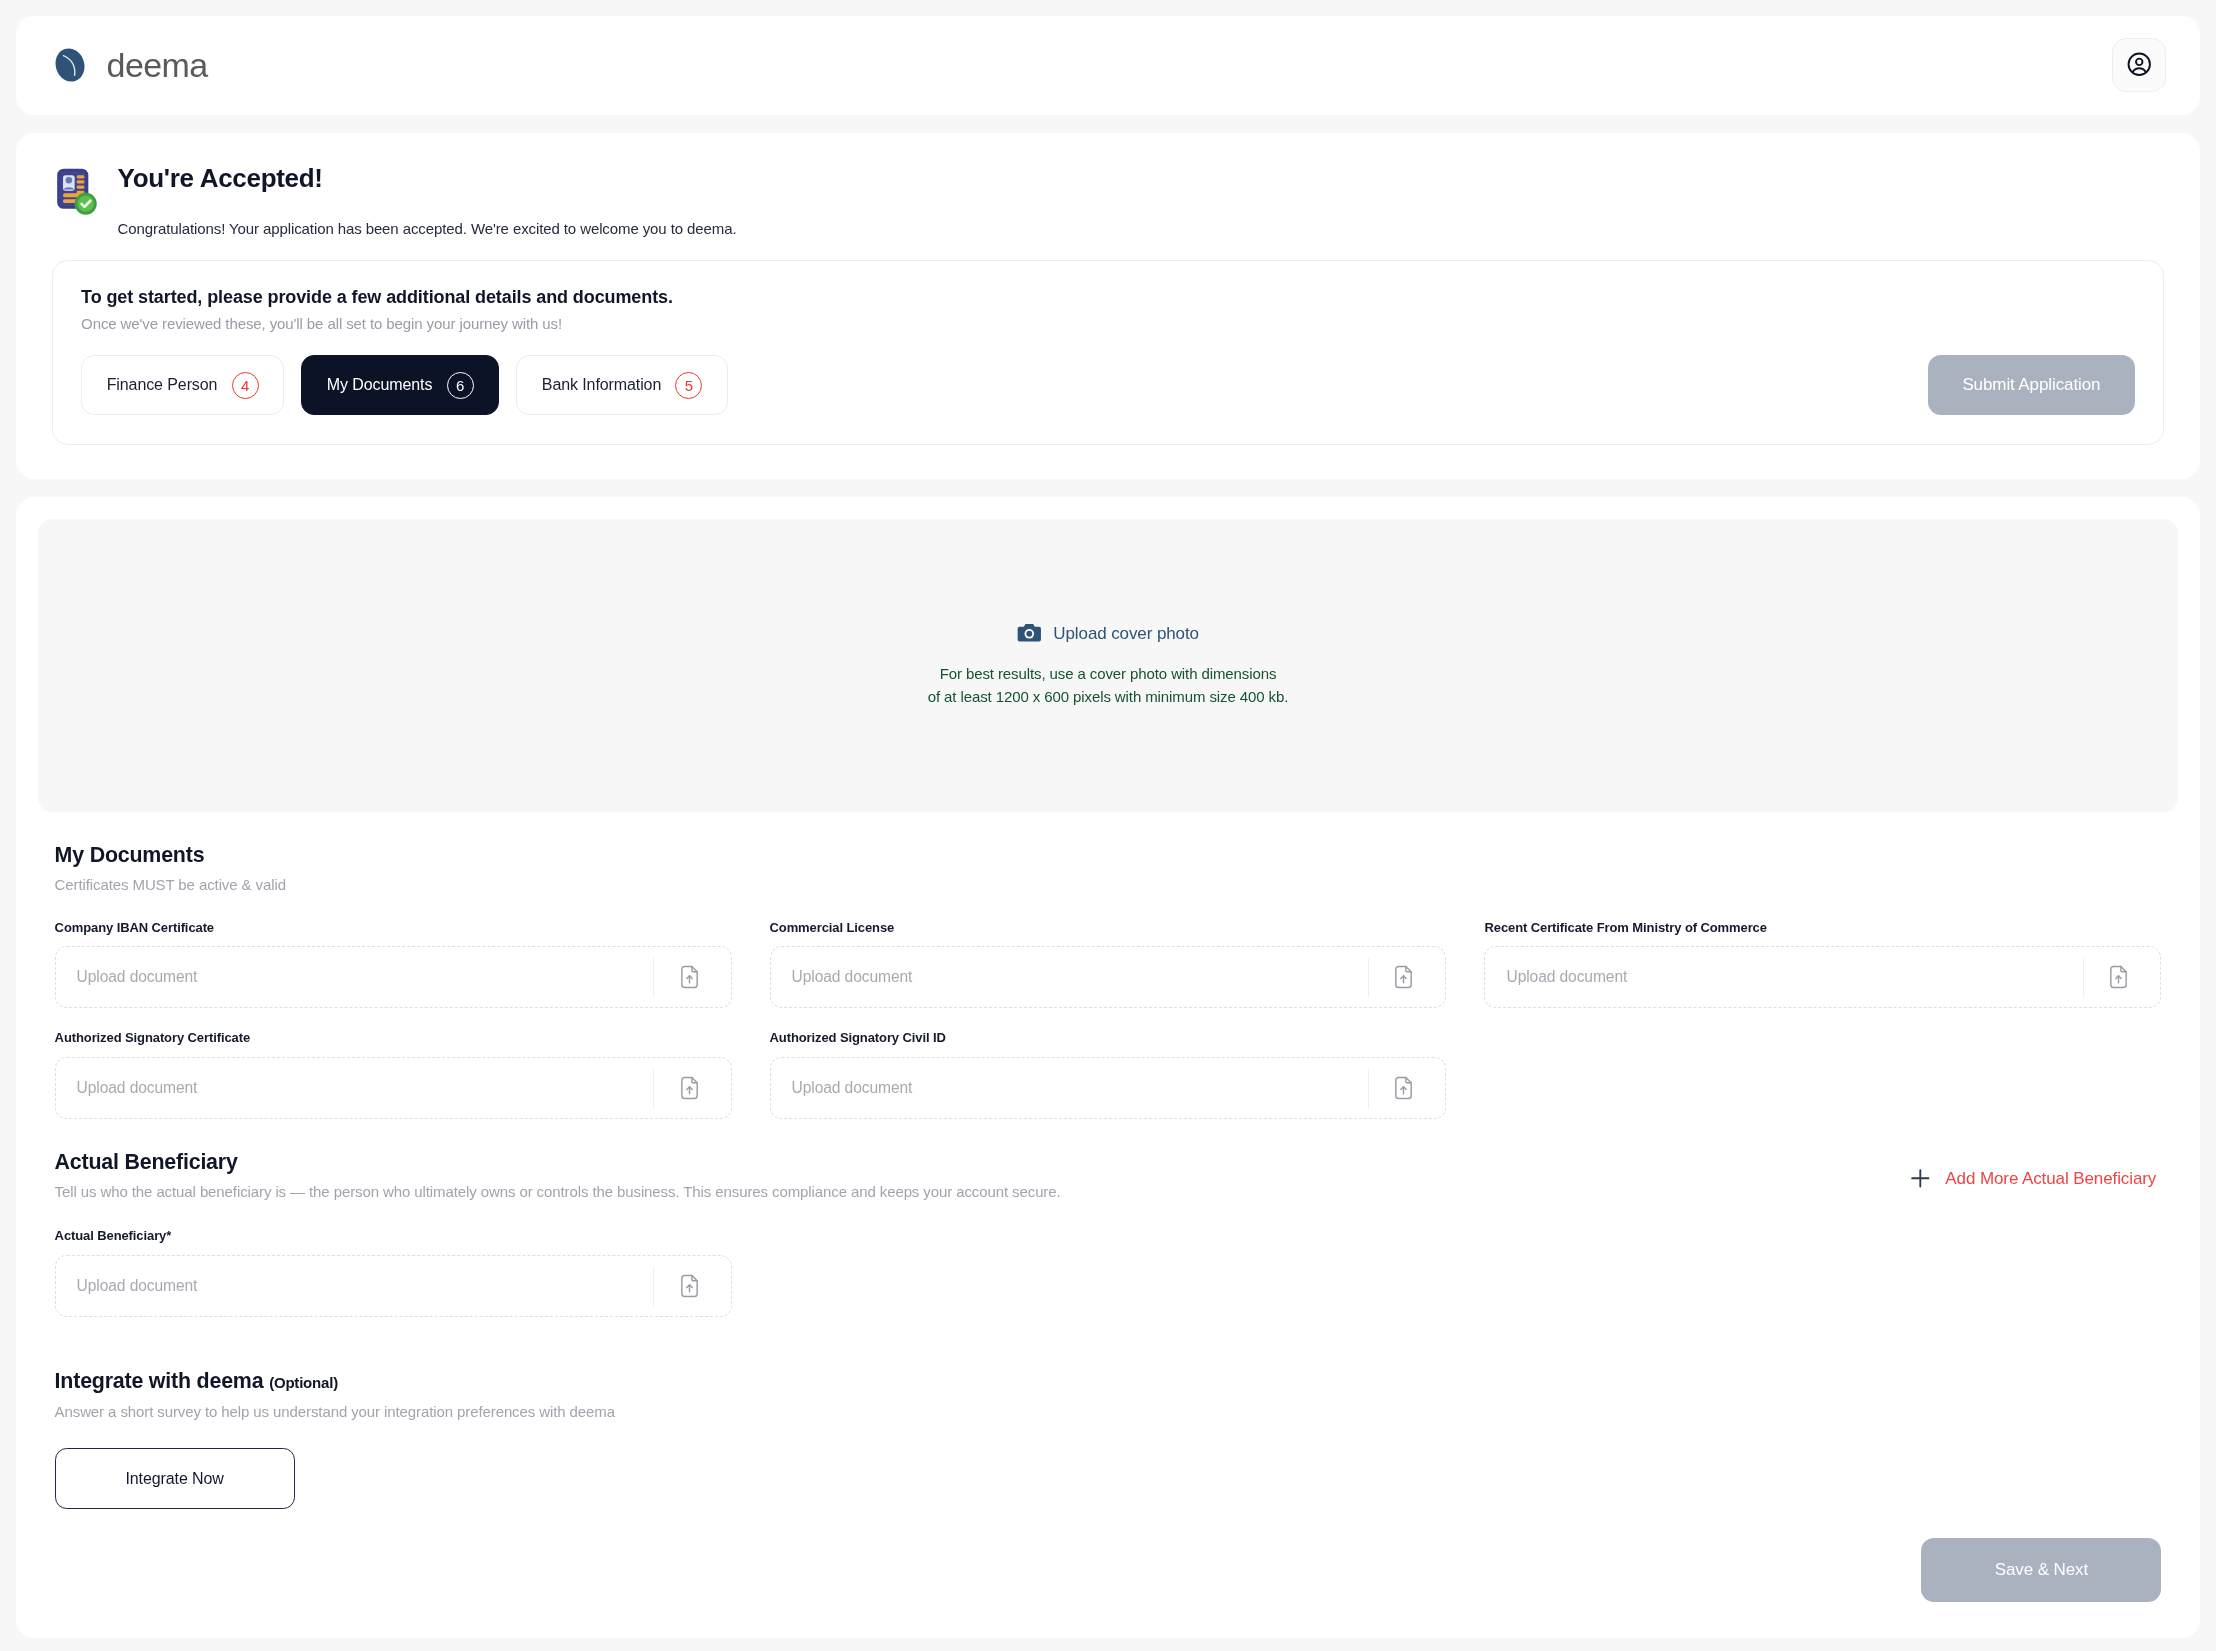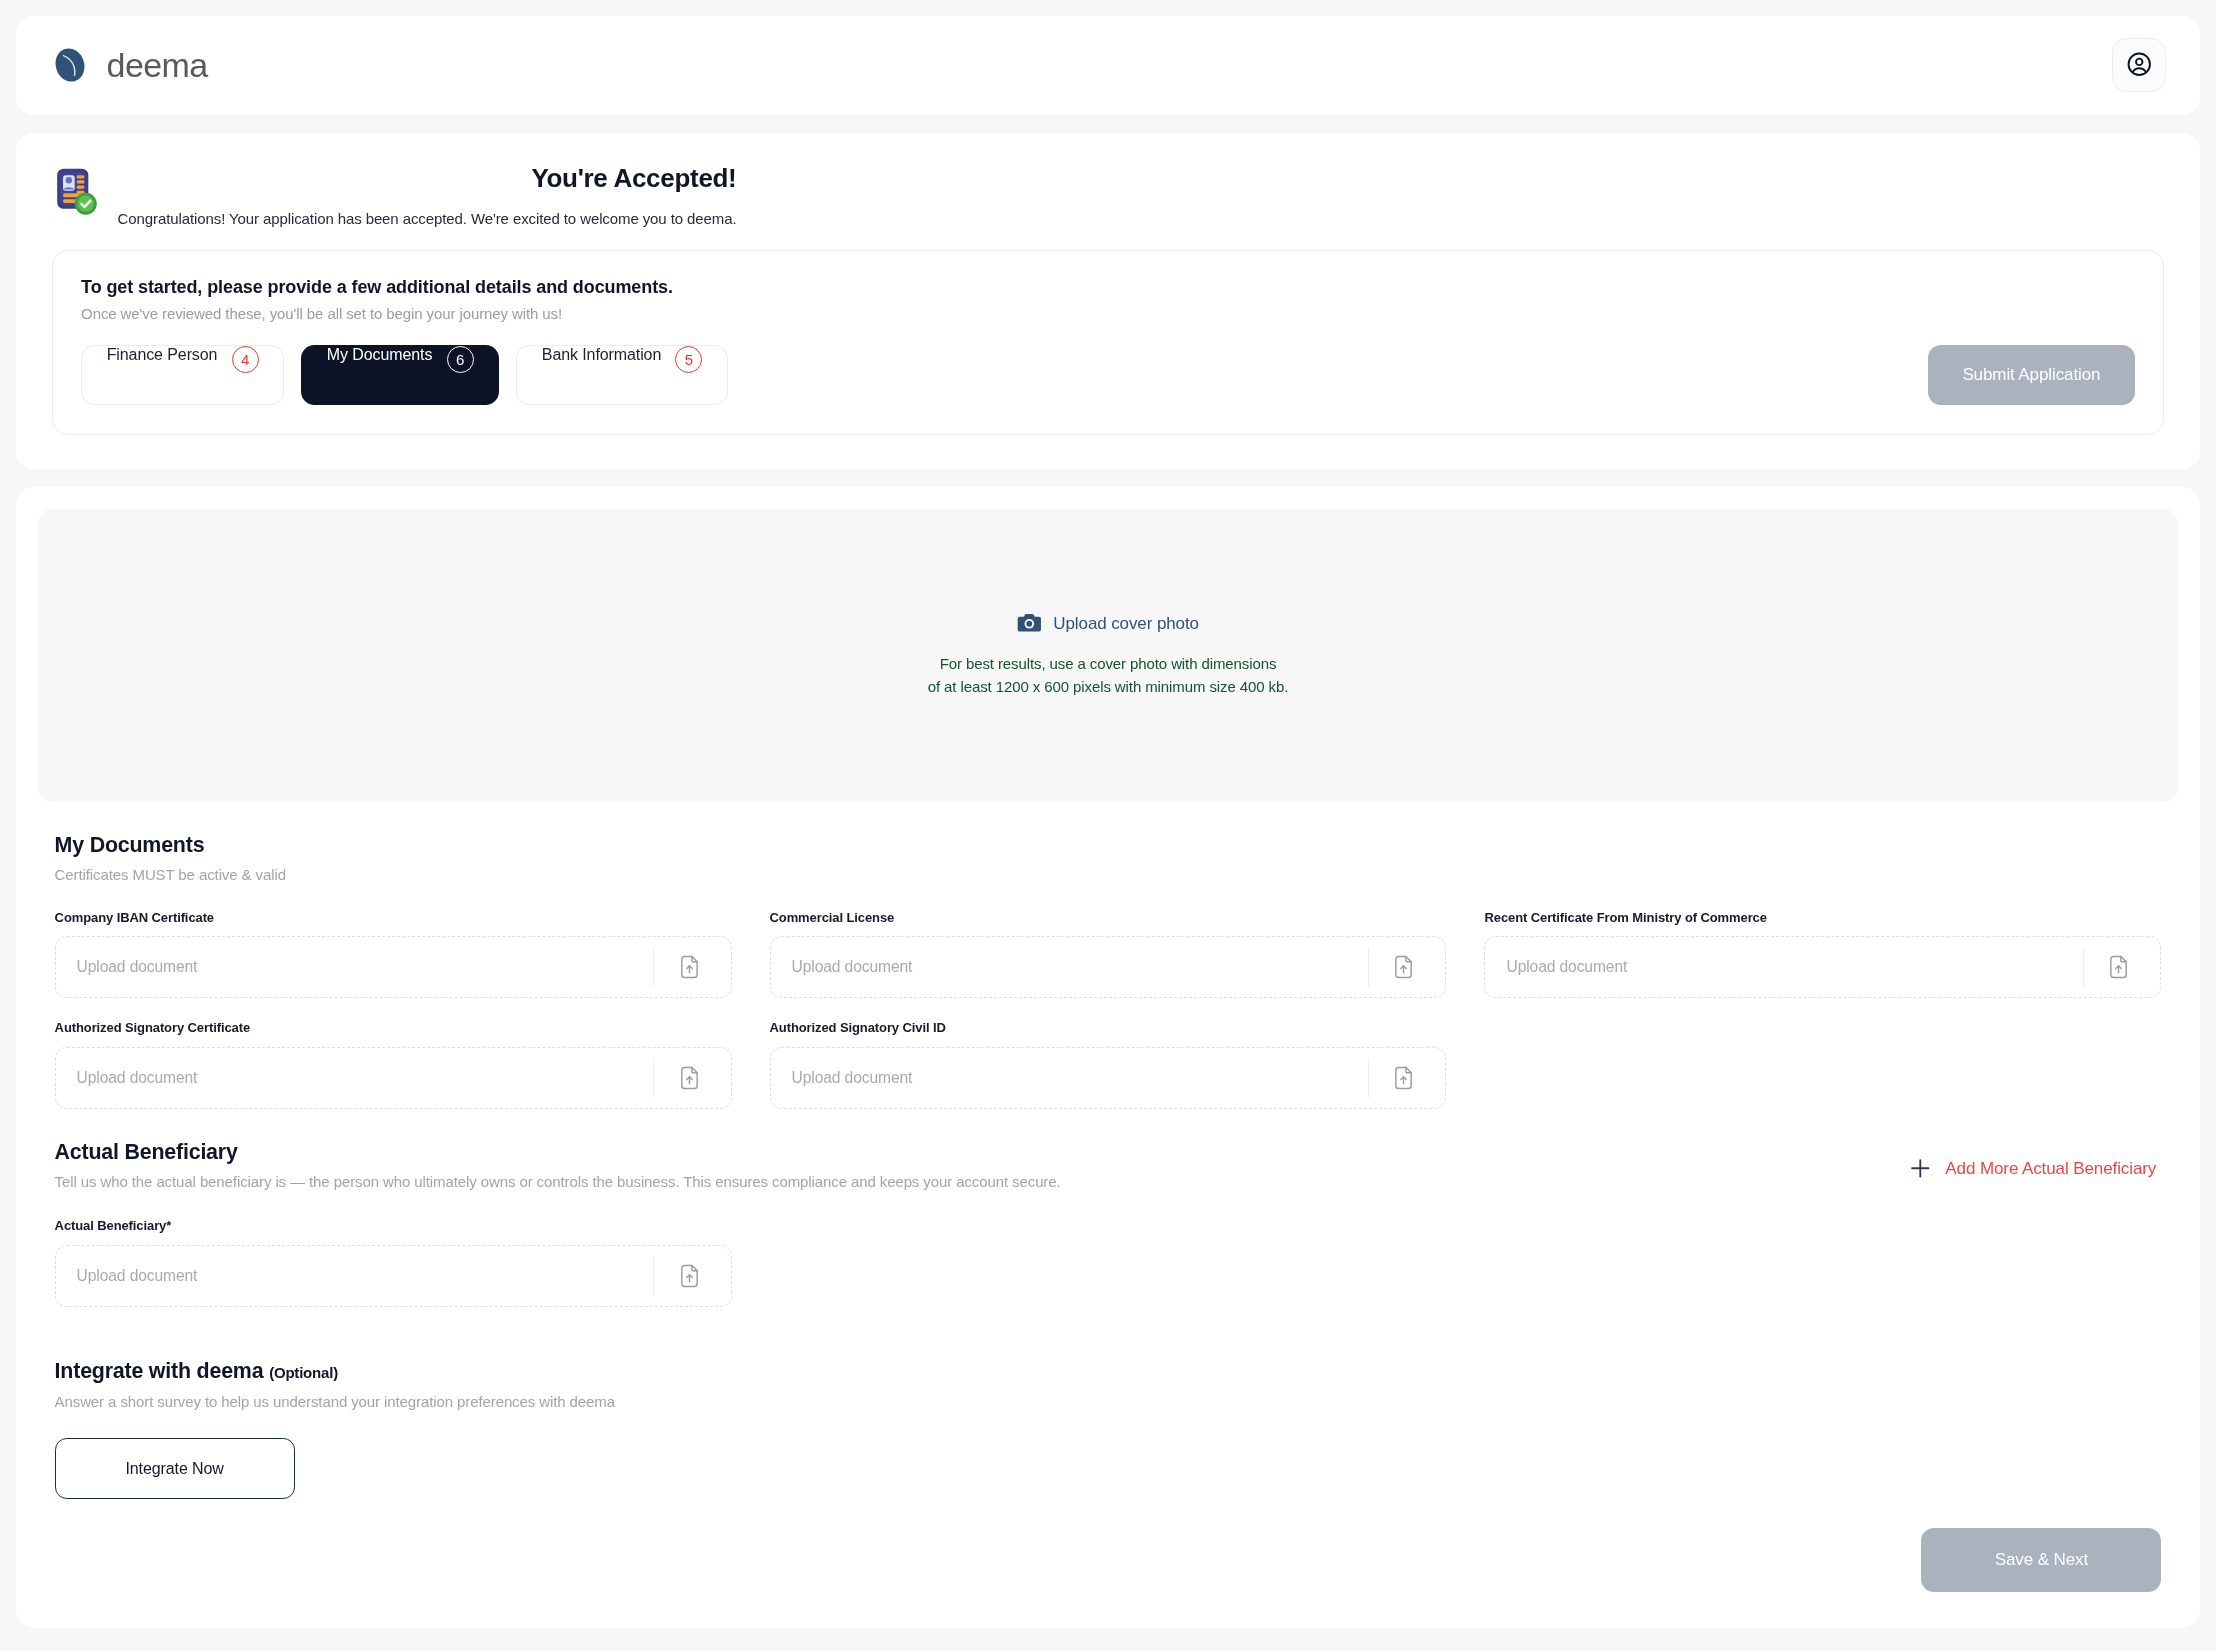--- a/index.html
+++ b/index.html
@@ -53,22 +53,21 @@
   .card {
     background: #ffffff;
     border-radius: 18px;
     margin-top: 18px;
   }
   .accepted-card { padding: 30px 36px 34px 36px; }
   .accepted-head { display: flex; align-items: flex-start; gap: 18px; }
   .accepted-icon { width: 48px; height: 52px; flex: none; margin-top: 3.9px; }
   .accepted-text-h {
     font-size: 26px; font-weight: 700; letter-spacing: -0.3px; color: #111528;
-    margin-bottom: 16px;
-    text-align: right;
+    margin-bottom: 26px;
   }
   .accepted-text-p { font-size: 15px; color: #262b3d; letter-spacing: -0.1px; }
 
   
   .tabs-panel {
     margin-top: 23px;
     border: 1.3px solid #ececef;
     border-radius: 15.6px;
     padding: 26px 28.5px 28.5px 28.5px;
     display: flex;
@@ -77,21 +76,21 @@
   }
   .tabs-left { flex: 1; }
   .tabs-title { font-size: 18px; font-weight: 700; letter-spacing: -0.1px; color: #111528; }
   .tabs-sub { font-size: 15px; color: #9b9ba6; margin-top: 7.8px; letter-spacing: -0.1px; }
   .tab-row { display: flex; gap: 17px; margin-top: 23px; }
   .tab {
     height: 60px;
     border-radius: 13px;
     border: 1.3px solid #ececef;
     background: #ffffff;
-    display: flex; gap: 14.3px;
+    display: flex; align-items: center; gap: 14.3px;
     padding: 0 24.6px;
     cursor: pointer;
   }
   .tab-label { font-size: 16px; color: #1b2034; letter-spacing: -0.1px; white-space: nowrap; }
   .tab-badge {
     width: 27px; height: 27px; border-radius: 50%;
     border: 1.3px solid #e8392b; color: #e8392b;
     display: flex; align-items: center; justify-content: center;
     font-size: 15px;
   }

